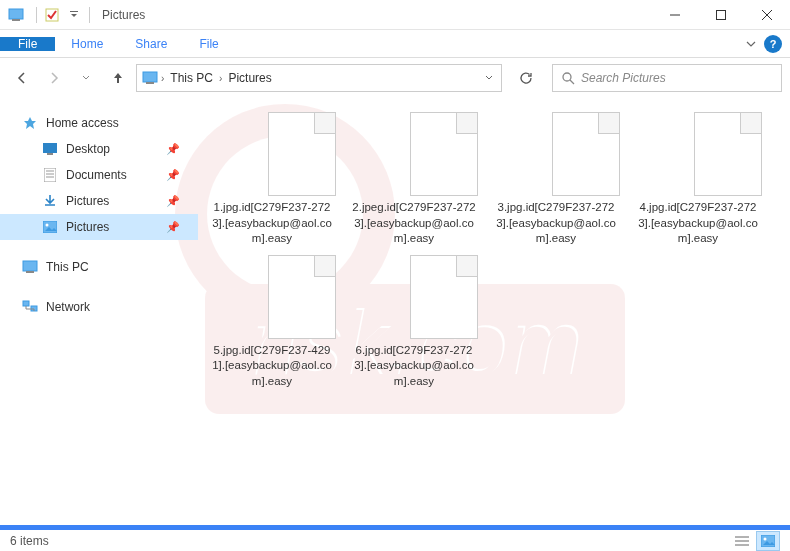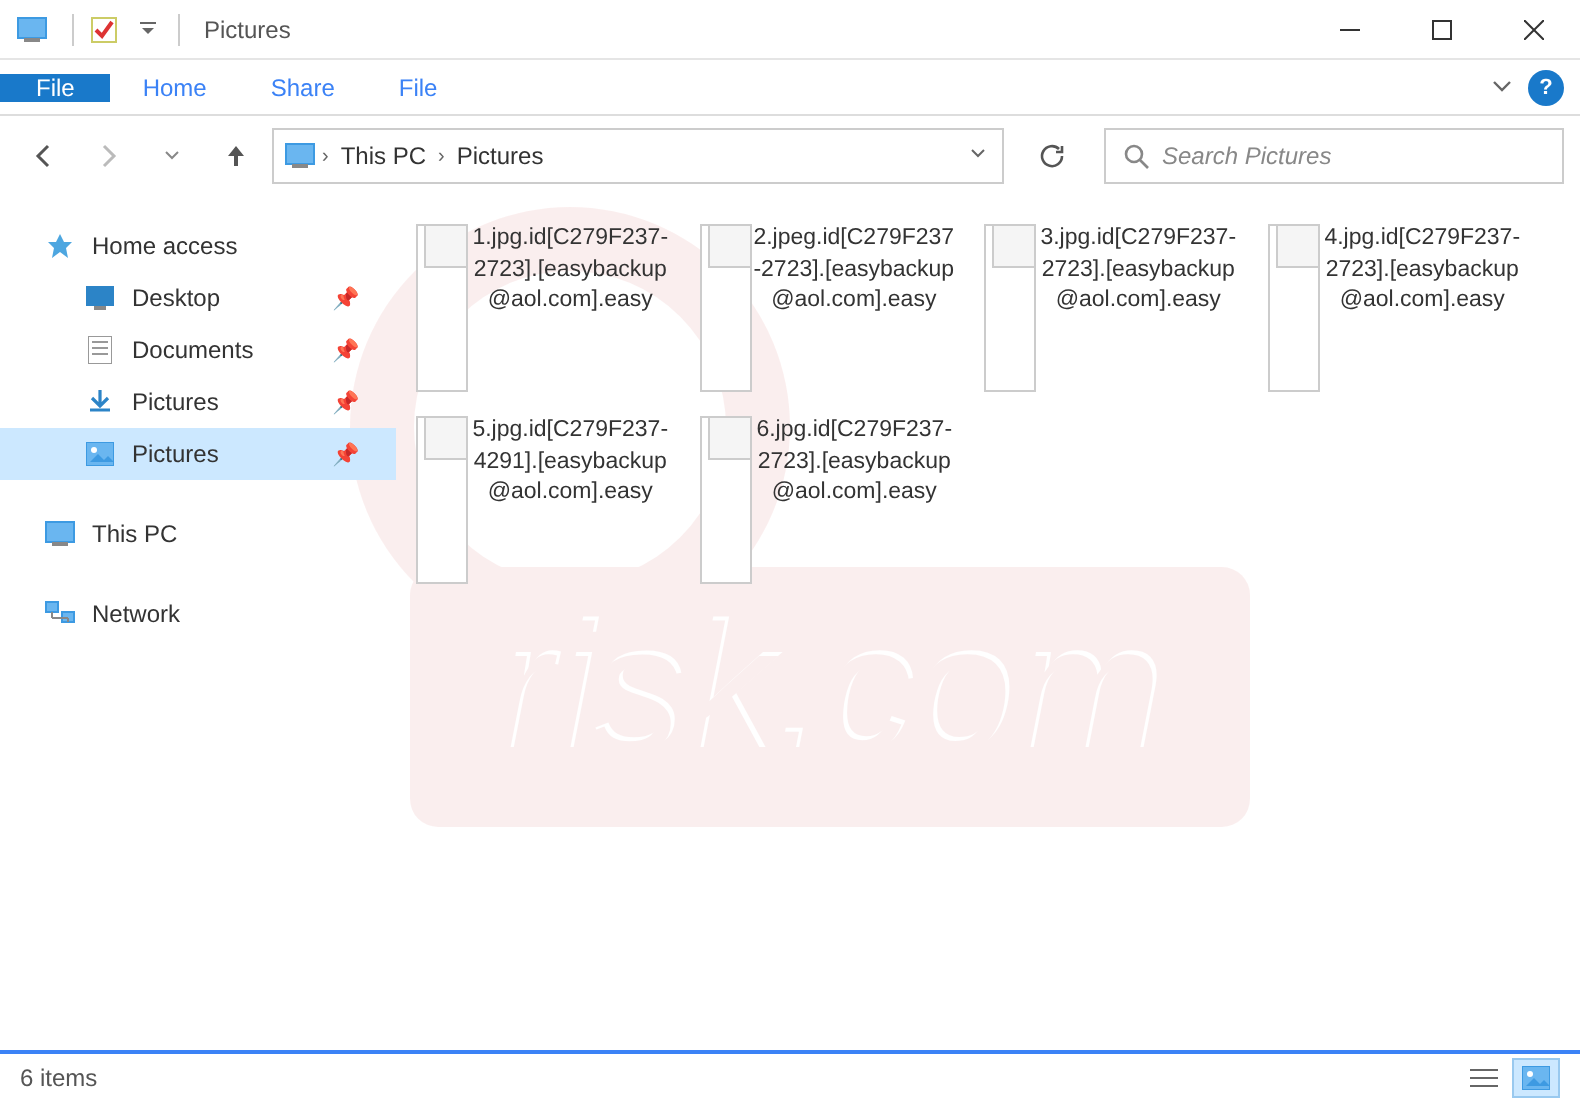--- a/index.html
+++ b/index.html
@@ -44,28 +44,28 @@
 .main { display: flex; height: 425px; position: relative; z-index: 1; }
 .sidebar { width: 198px; padding: 12px 0; overflow: hidden; }
 .side-item { display: flex; align-items: center; height: 26px; padding-left: 22px; font-size: 12px; color: #333; gap: 8px; position: relative; }
 .side-item.child { padding-left: 42px; }
 .side-item.selected { background: #cce8ff; }
 .side-item .pin { position: absolute; right: 18px; color: #888; font-size: 11px; }
 .side-sep { height: 14px; }
 .side-icon { width: 16px; height: 16px; display: flex; align-items: center; justify-content: center; }
 
 .content { flex: 1; padding: 14px 10px; display: flex; flex-wrap: wrap; align-content: flex-start; gap: 8px 14px; overflow: hidden; }
-.file-item { width: 128px; display: flex; flex-direction: row; align-items: flex-start; }
+.file-item { width: 128px; display: flex; flex-direction: column; align-items: flex-end; }
 .file-thumb { width: 68px; height: 84px; border: 1px solid #ccc; background: #fff; position: relative; margin-bottom: 4px; }
 .file-thumb::before { content: ""; position: absolute; top: 0; right: 0; width: 20px; height: 20px; background: linear-gradient(135deg, #fff 0%, #fff 48%, #ccc 50%, #eee 52%, #eee 100%); }
 .file-thumb::after { content: ""; position: absolute; top: 0; right: 0; width: 20px; height: 20px; border-left: 1px solid #ccc; border-bottom: 1px solid #ccc; background: #f5f5f5; }
 .file-label { font-size: 11.5px; color: #333; text-align: center; line-height: 1.35; word-break: break-all; max-height: 64px; overflow: hidden; }
 
 
-.statusbar { position: absolute; bottom: 0; left: 0; right: 0; height: 26px; border-top: 2px solid #3b82f6; display: flex; align-items: center; padding: 0 10px; font-size: 12px; color: #555; background: #fff; z-index: 2; }
+.statusbar { position: absolute; bottom: 0; left: 0; right: 0; height: 26px; border-top: 5px solid #3b82f6; display: flex; align-items: center; padding: 0 10px; font-size: 12px; color: #555; background: #fff; z-index: 2; }
 .statusbar .view-btns { margin-left: auto; display: flex; gap: 2px; }
 .view-btn { width: 24px; height: 20px; display: flex; align-items: center; justify-content: center; border: 1px solid transparent; }
 .view-btn.active { border-color: #99c9ef; background: #cce8ff; }
 </style>
 </head>
 <body>
 
 <div class="watermark">
 <svg viewBox="0 0 500 400">
       <circle cx="140" cy="140" r="110" fill="#cc3333"></circle>

